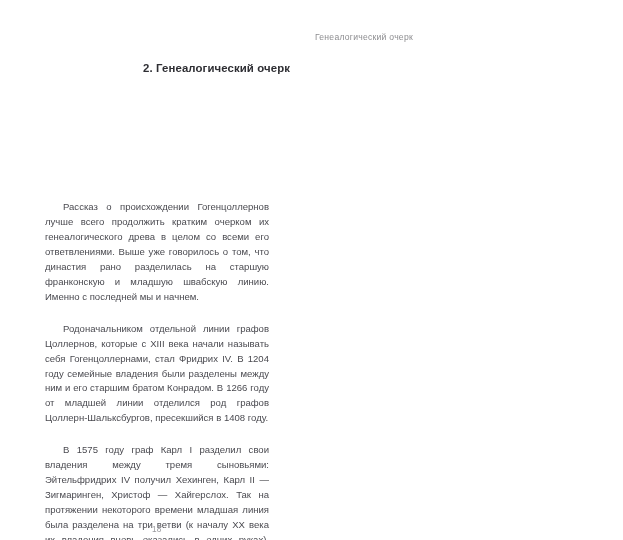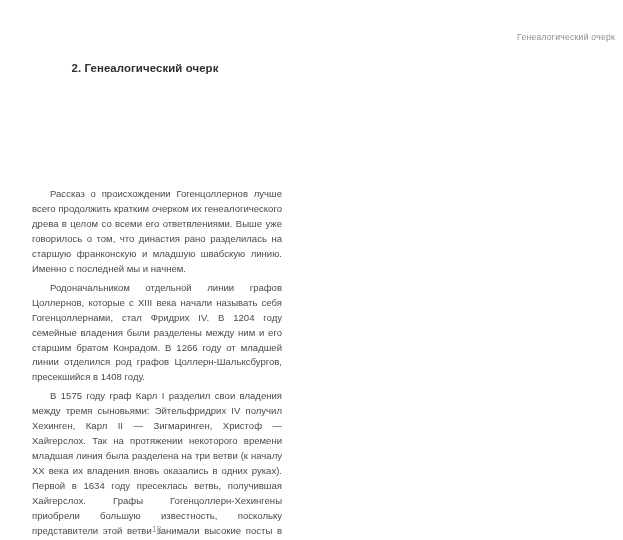--- a/index.html
+++ b/index.html
@@ -34,32 +34,31 @@
   
   .running-head {
     position: absolute;
     top: 32px;
     font-size: 8.6px;
     color: #8d8d90;
     letter-spacing: 0.25px;
     white-space: nowrap;
   }
   .running-head-right {
-    left: 14px;
+    left: 4px;
     width: 290px;
-    text-align: right;
   }
 
   
   .chapter-heading {
     position: absolute;
     top: 62px;
     left: 0;
     width: 290px;
-    text-align: center;
+    text-align: right;
     font-size: 11.4px;
     font-weight: bold;
     color: #2e2e33;
     letter-spacing: 0.1px;
   }
 
   
   .col {
     position: absolute;
     font-size: 9.55px;
@@ -69,21 +68,21 @@
     text-justify: inter-word;
     -webkit-hyphens: manual;
     hyphens: manual;
   }
   .col-left {
     left: 28px;
     top: 183px;
     width: 258px;
   }
   .col p {
-    margin: 4px;
+    margin: 17px;
     text-indent: 18px;
   }
   .col p.last-line-full {
     text-align: justify;
   }
 
   
   .folio {
     position: absolute;
     top: 525px;

